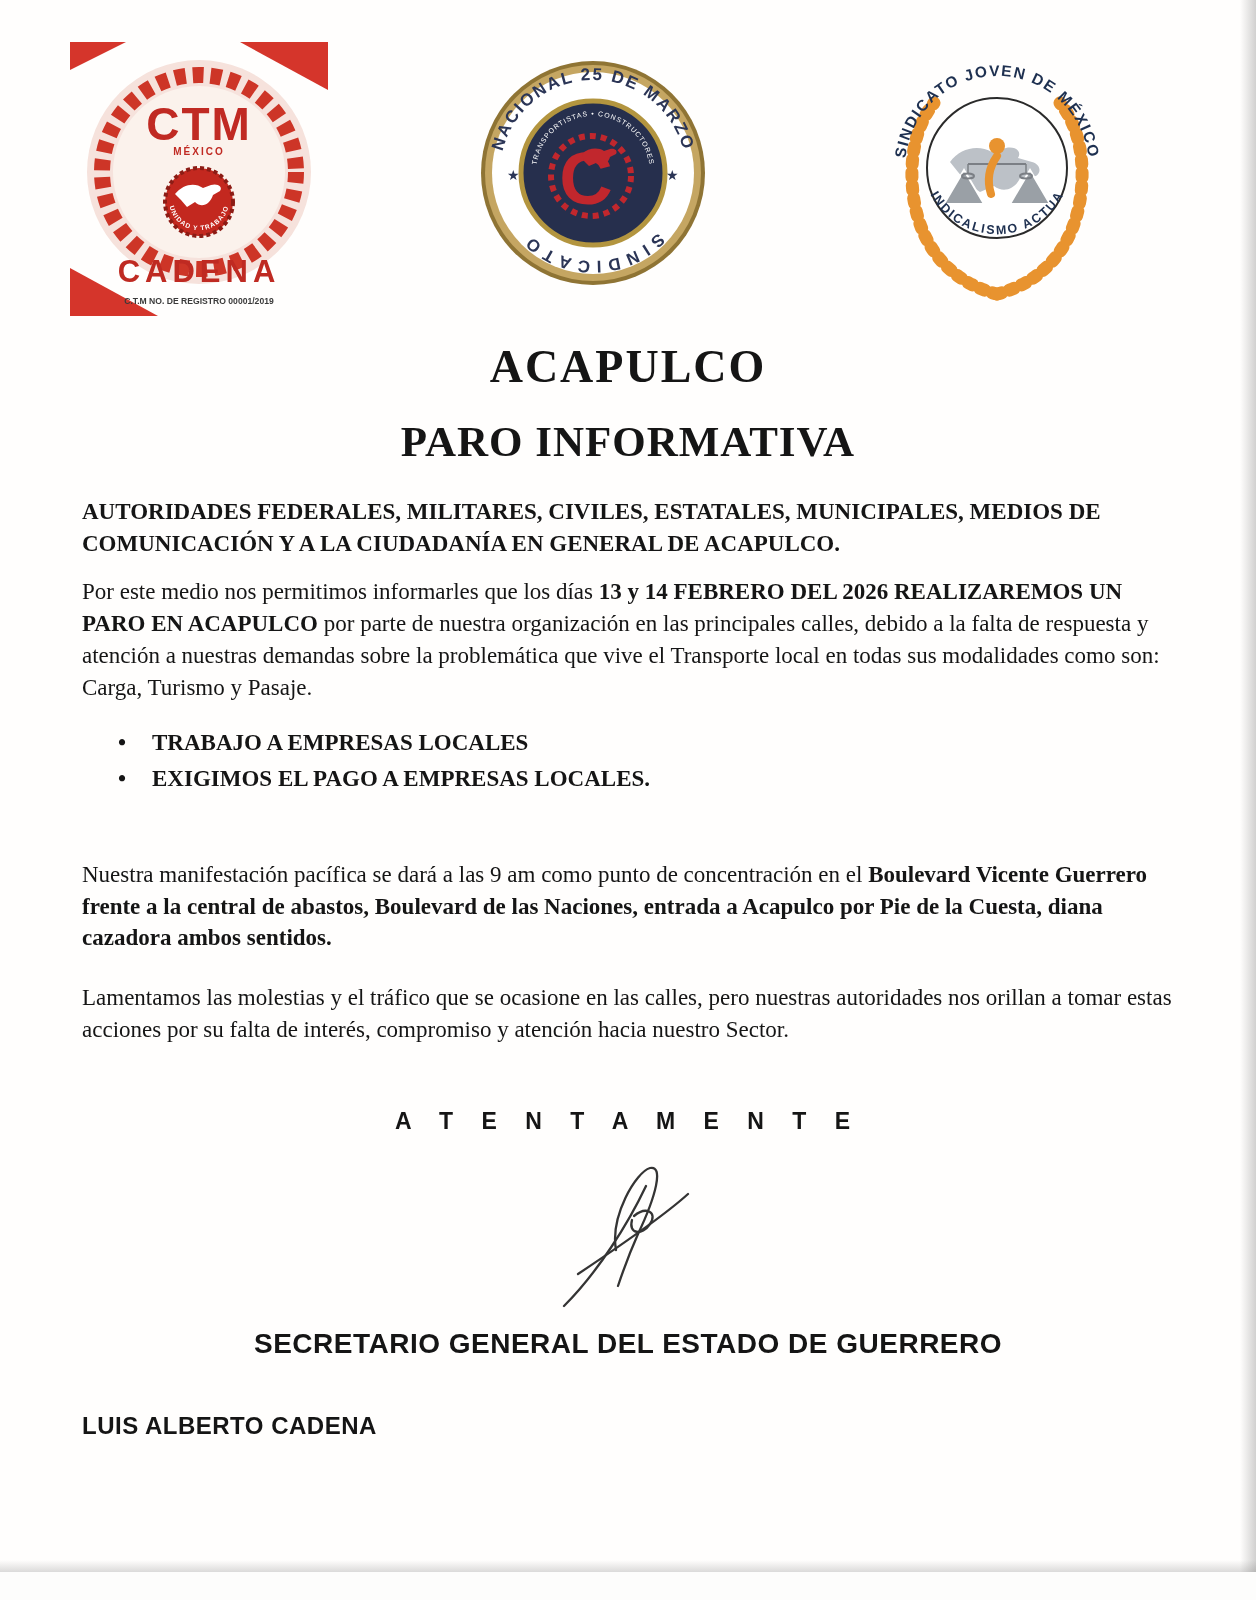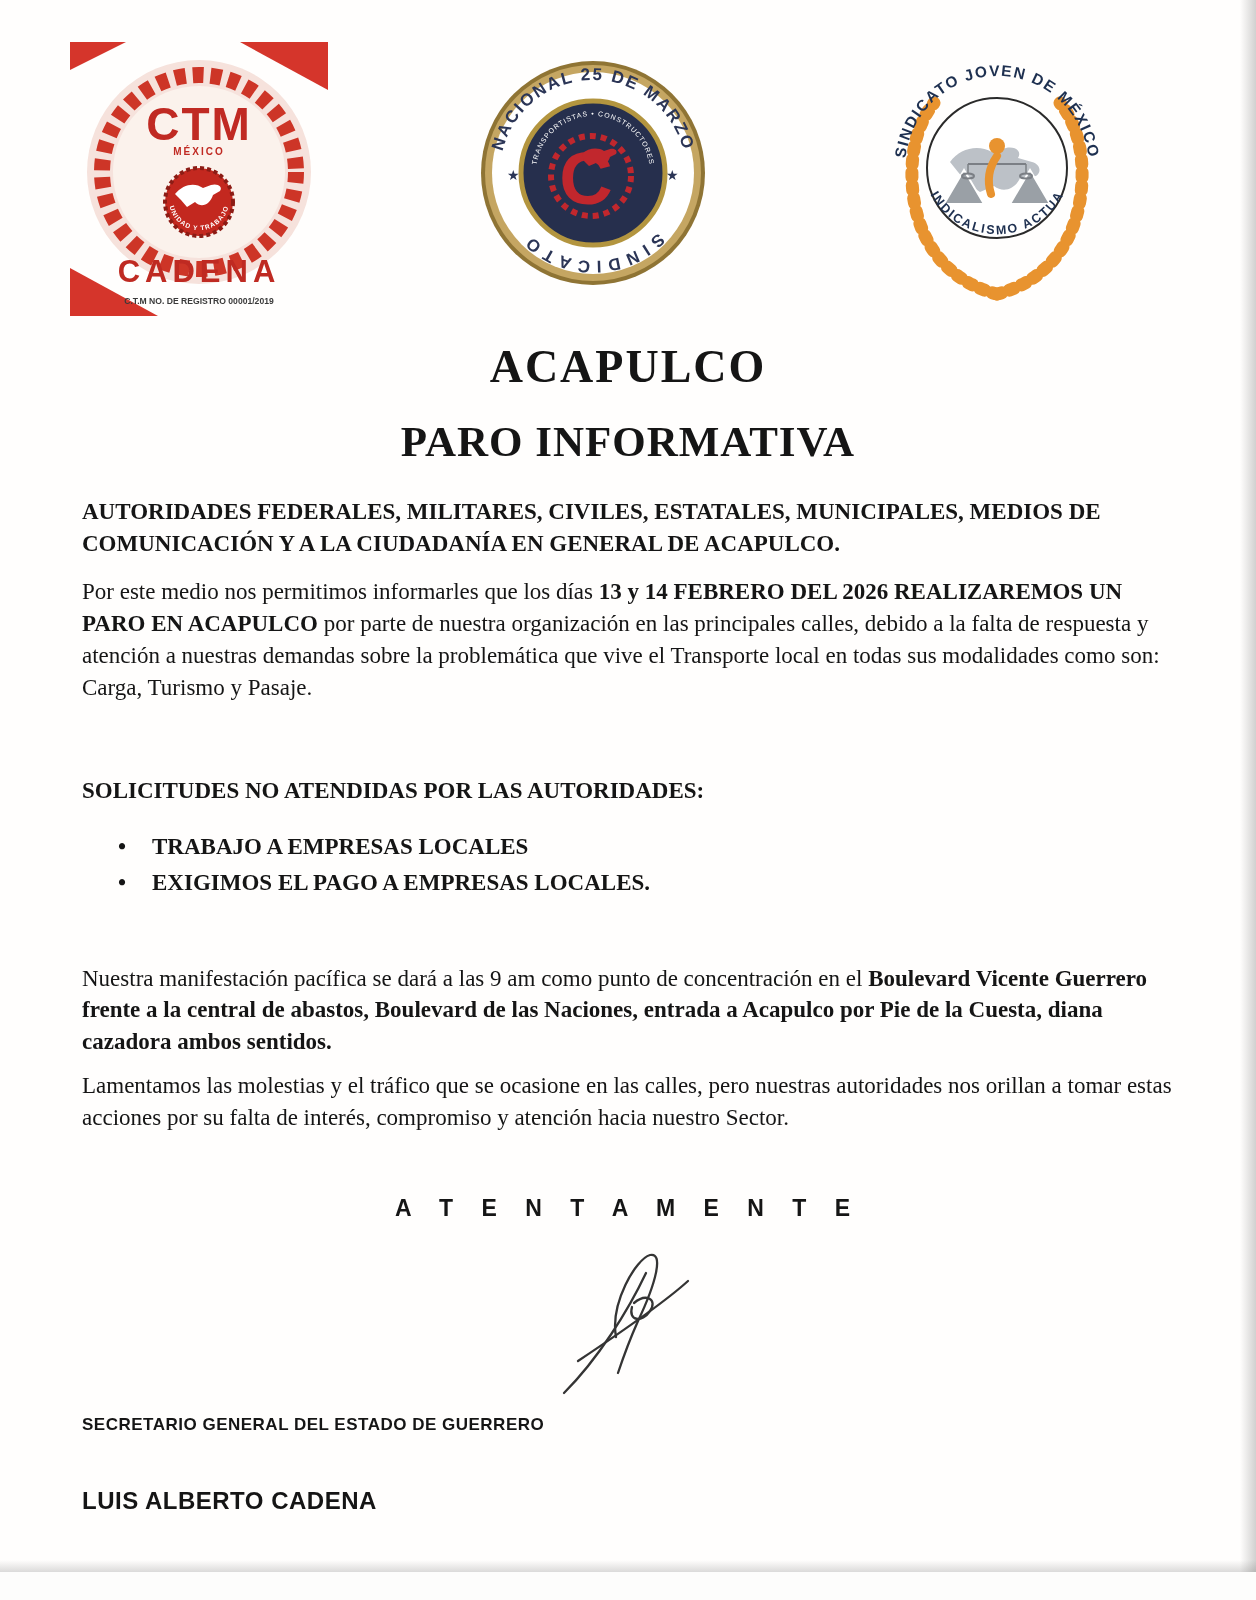--- a/index.html
+++ b/index.html
@@ -23,26 +23,26 @@
   .para{font-size:23px;line-height:1.38;margin:0;}
   .addressee{font-weight:bold;margin-top:30px;}
   .intro{margin-top:17px;}
   .b{font-weight:bold;}
   .requests-heading{font-weight:bold;margin-top:72px;}
   ul.requests{list-style:none;margin:24px 0 0 0;padding:0;}
   ul.requests li{font-size:23px;font-weight:bold;line-height:1.38;margin:4px 0;
     padding-left:70px;position:relative;}
   ul.requests li::before{content:"•";position:absolute;left:36px;top:0;font-size:23px;}
   .meeting{margin-top:64px;}
-  .apology{margin-top:12px;font-family:Liberation Serif, serif;}
+  .apology{margin-top:28px;font-family:Liberation Serif, serif;}
   .closing{font-family:"Liberation Sans", sans-serif;font-weight:bold;font-size:23px;
     letter-spacing:11px;text-align:center;margin-top:62px;}
   .signature-wrap{text-align:center;margin-top:2px;height:152px;}
-  .signer-title{font-family:"Liberation Sans", sans-serif;font-weight:bold;font-size:17px;
-    text-align:left;margin-top:18px;letter-spacing:.5px;}
+  .signer-title{font-family:"Liberation Sans", sans-serif;font-weight:bold;font-size:28px;
+    text-align:center;margin-top:18px;letter-spacing:.5px;}
   .signer-name{font-family:"Liberation Sans", sans-serif;font-weight:bold;font-size:24px;
     margin-top:52px;letter-spacing:.5px;}
   svg text{font-family:"Liberation Sans", sans-serif;}
 </style>
 </head>
 <body>
 
 <div class="page">
 
   <div class="header">
@@ -125,21 +125,20 @@
 
   <div class="content">
 
     <h1 class="doc-title">ACAPULCO</h1>
     <h2 class="doc-subtitle">PARO INFORMATIVA</h2>
 
     <p class="para addressee">AUTORIDADES FEDERALES, MILITARES, CIVILES, ESTATALES, MUNICIPALES, MEDIOS DE COMUNICACIÓN Y A LA CIUDADANÍA EN GENERAL DE ACAPULCO.</p>
 
     <p class="para intro"><span>Por este medio nos permitimos informarles que los días </span><span class="b">13 y 14  FEBRERO DEL 2026 REALIZAREMOS UN PARO EN ACAPULCO</span><span> por parte de nuestra organización en las principales calles, debido a la falta de respuesta y atención a nuestras demandas sobre la problemática que vive el Transporte local en todas sus modalidades como son: Carga, Turismo y Pasaje.</span></p>
 
-    <p class="para requests-heading">SOLICITUDES NO ATENDIDAS POR LAS AUTORIDADES:</p>
 
     <ul class="requests">
       <li>TRABAJO A EMPRESAS LOCALES</li>
       <li>EXIGIMOS EL PAGO A EMPRESAS LOCALES.</li>
     </ul>
 
     <p class="para meeting"><span>Nuestra manifestación pacífica se dará a las 9 am como punto de concentración en el </span><span class="b">Boulevard Vicente Guerrero frente a la central de abastos, Boulevard de las Naciones, entrada a Acapulco por Pie de la Cuesta, diana cazadora ambos sentidos.</span></p>
 
     <p class="para apology">Lamentamos las molestias y el tráfico que se ocasione en las calles, pero nuestras autoridades nos orillan a tomar estas acciones por su falta de interés, compromiso y atención hacia nuestro Sector.</p>
 

